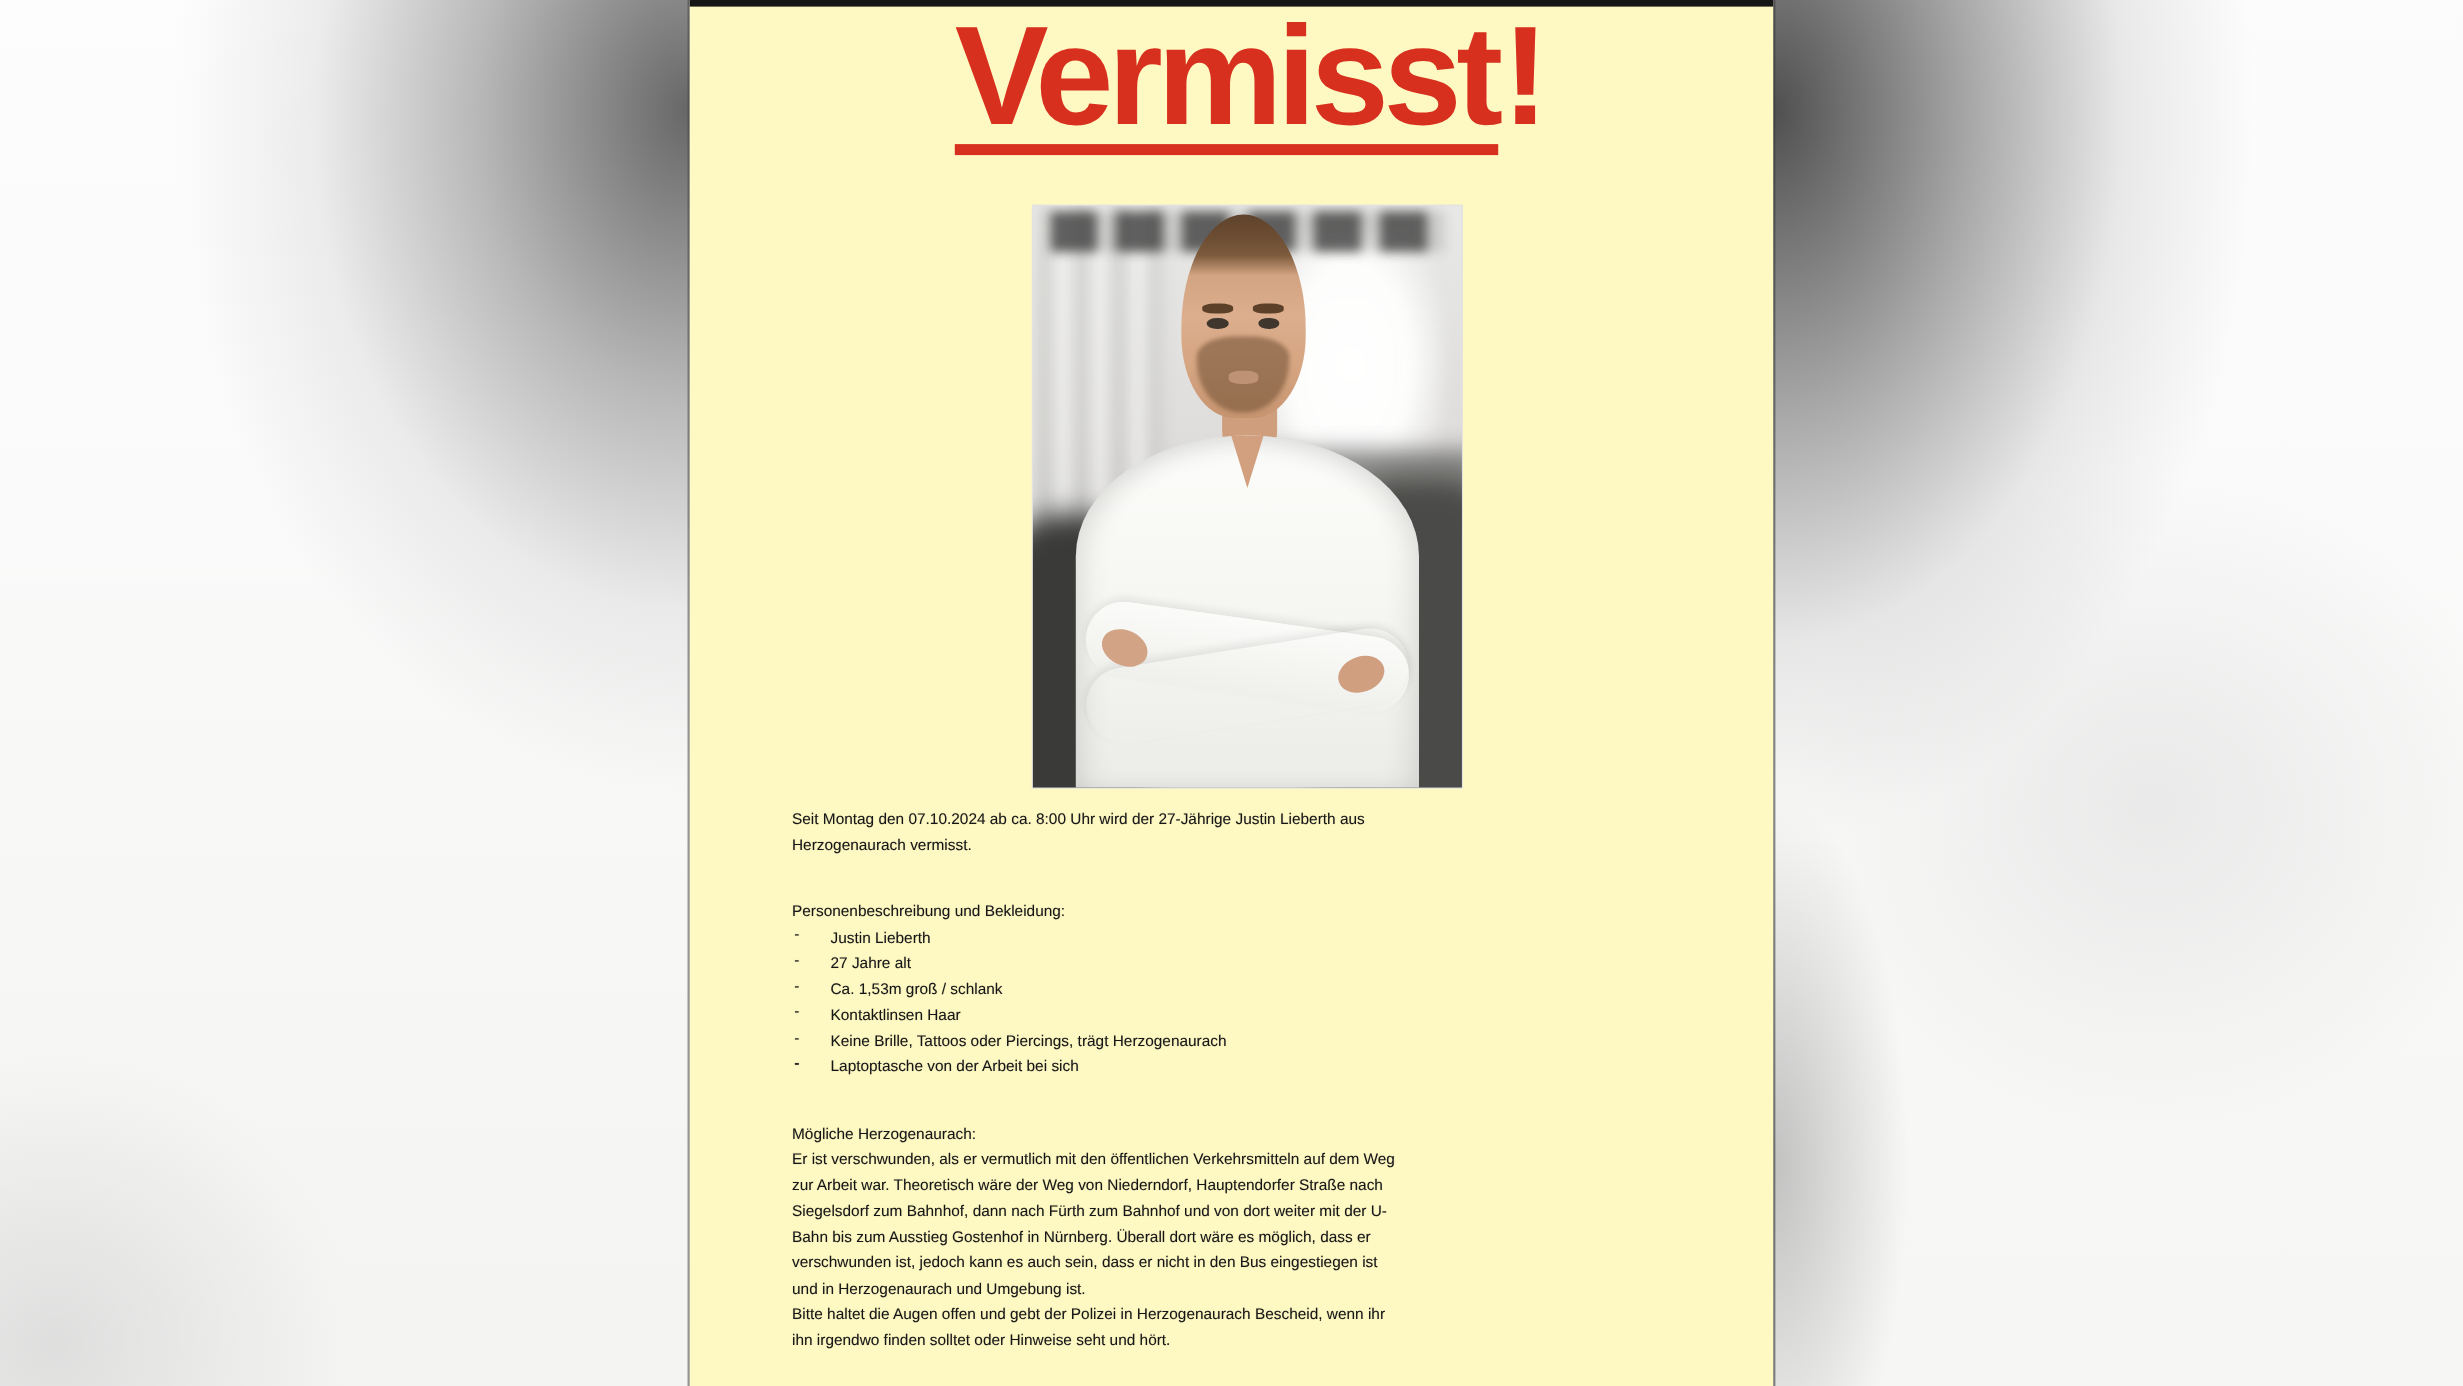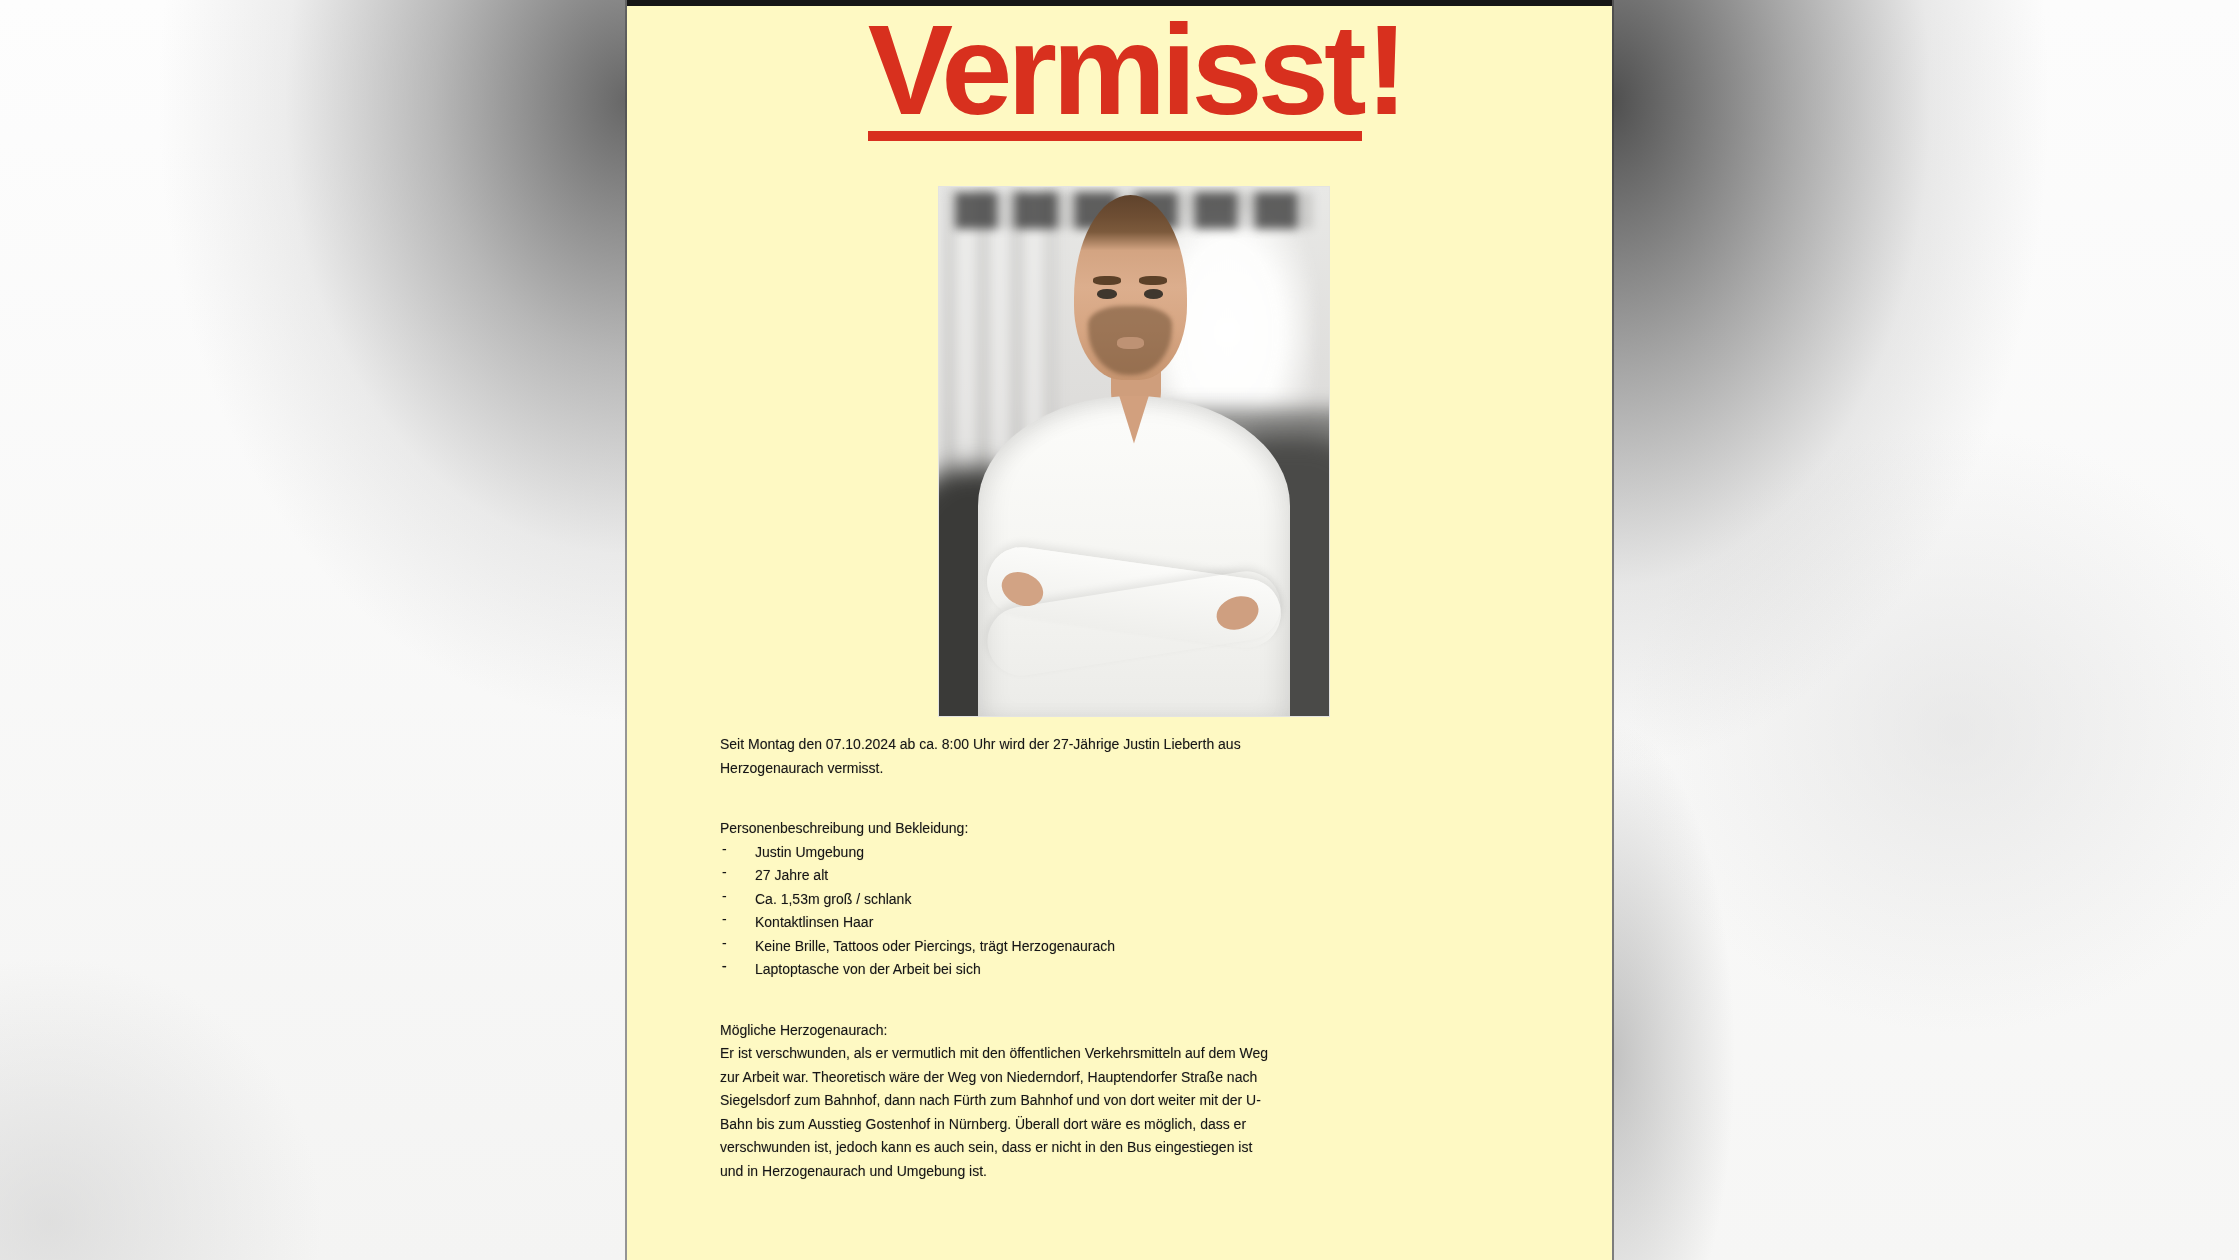--- a/index.html
+++ b/index.html
@@ -155,31 +155,33 @@
       </div>
     </div>
 
     <div class="textblock">
       <p class="pre">Seit Montag den 07.10.2024 ab ca. 8:00 Uhr wird der 27-Jährige Justin Lieberth aus
 Herzogenaurach vermisst.</p>
 
       <p class="sect-heading">Personenbeschreibung und Bekleidung:</p>
 
       <ul class="desc-list">
-        <li><span class="dash">-</span><span class="li-text pre">Justin Umgebung</span></li>
+        <li><span class="dash">-</span><span class="li-text pre">Justin Lieberth</span></li>
         <li><span class="dash">-</span><span class="li-text pre">27 Jahre alt</span></li>
         <li><span class="dash">-</span><span class="li-text pre">Ca. 1,53m groß / schlank</span></li>
         <li><span class="dash">-</span><span class="li-text pre">Kontaktlinsen Haar</span></li>
         <li><span class="dash">-</span><span class="li-text pre">Keine Brille, Tattoos oder Piercings, trägt Herzogenaurach</span></li>
         <li><span class="dash">-</span></li>
         <li><span class="dash">-</span><span class="li-text pre">Laptoptasche von der Arbeit bei sich</span></li>
       </ul>
 
       <p class="sect-heading">Mögliche Herzogenaurach:</p>
       <p class="pre">Er ist verschwunden, als er vermutlich mit den öffentlichen Verkehrsmitteln auf dem Weg
 zur Arbeit war. Theoretisch wäre der Weg von Niederndorf, Hauptendorfer Straße nach
 Siegelsdorf zum Bahnhof, dann nach Fürth zum Bahnhof und von dort weiter mit der U-
 Bahn bis zum Ausstieg Gostenhof in Nürnberg. Überall dort wäre es möglich, dass er
 verschwunden ist, jedoch kann es auch sein, dass er nicht in den Bus eingestiegen ist
 und in Herzogenaurach und Umgebung ist.</p>
+      <p class="pre">Bitte haltet die Augen offen und gebt der Polizei in Herzogenaurach Bescheid, wenn ihr
+ihn irgendwo finden solltet oder Hinweise seht und hört.</p>
     </div>
   </div>
 </div>
 
 </body></html>

